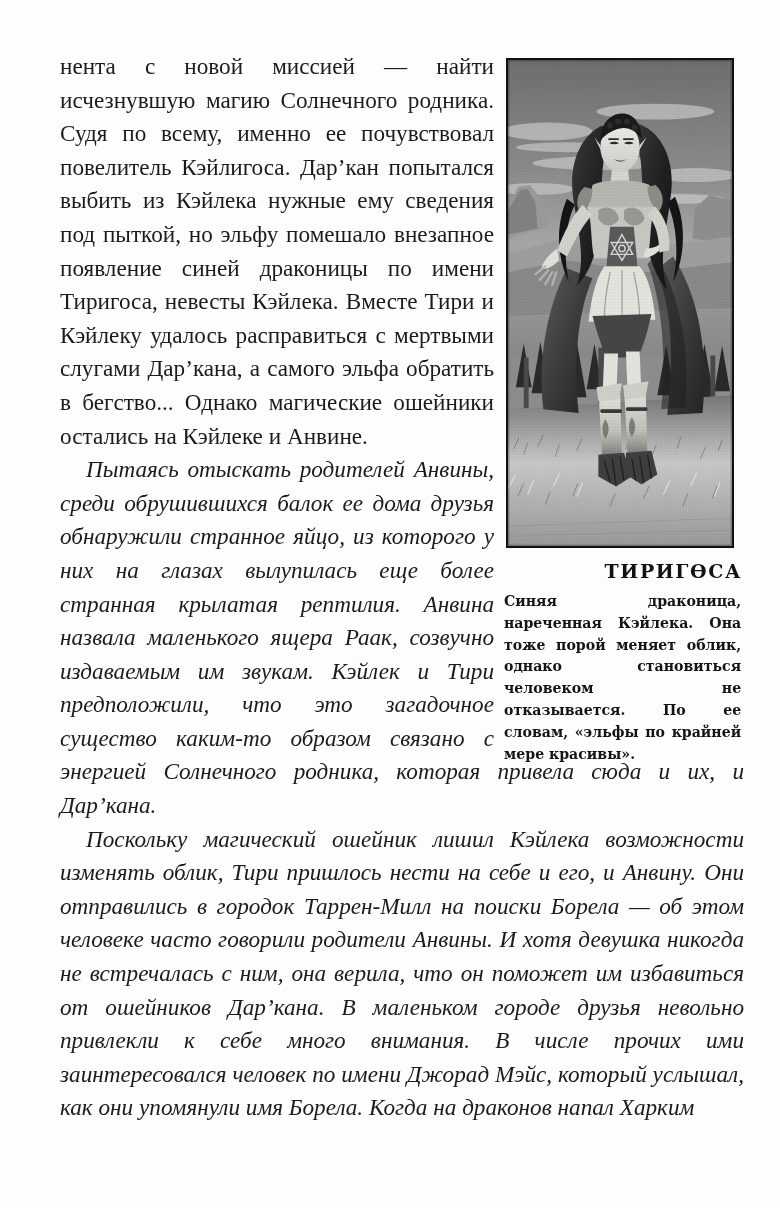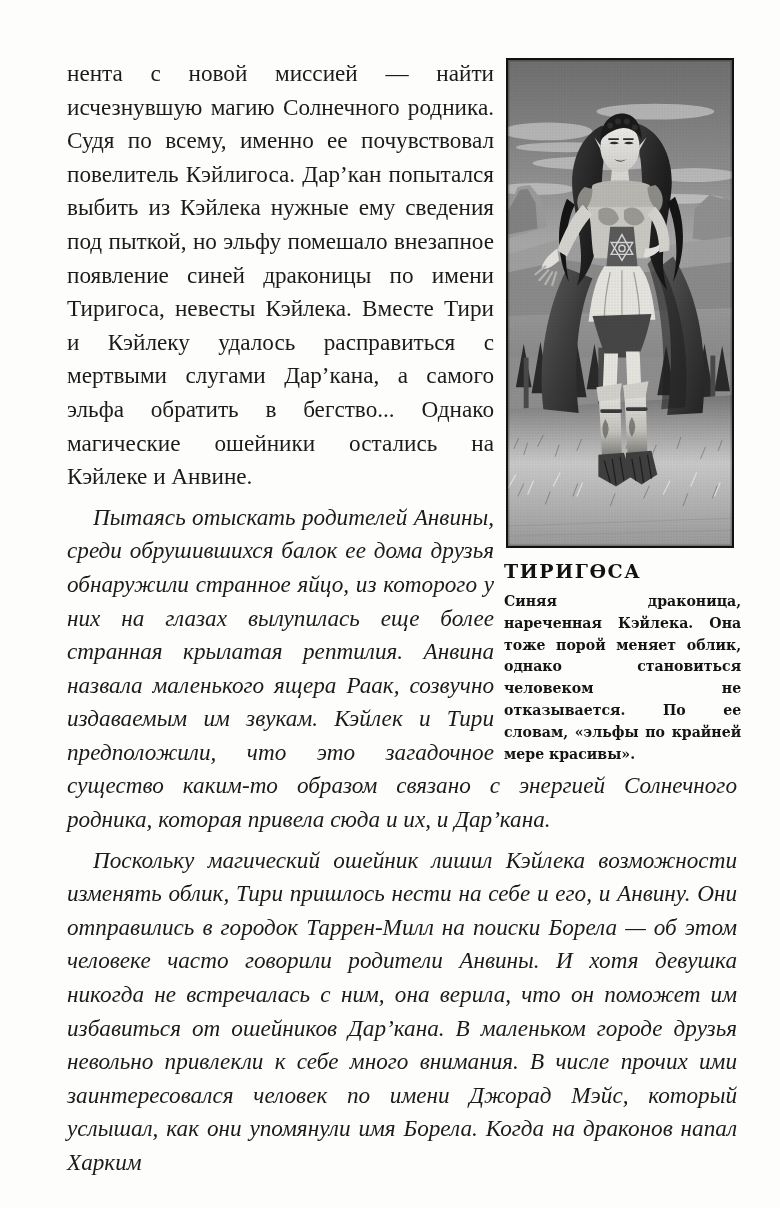--- a/index.html
+++ b/index.html
@@ -29,21 +29,21 @@
     top: 50px;
     font-size: 23.2px;
     line-height: 33.6px;
     text-align: justify;
     text-justify: inter-word;
     color: #1b1b1b;
     hyphens: manual;
   }
 
   .body-text p {
-    margin: 7px;
+    margin: 0;
   }
 
   .body-text p.indent {
     text-indent: 26px;
   }
 
   .body-text p + p {
     margin-top: 0px;
     font-style: italic;
   }
@@ -83,21 +83,21 @@
     left: 504px;
     top: 560px;
     width: 238px;
   }
 
   .caption-title {
     font-family: "DejaVu Serif", "Liberation Serif", serif;
     font-weight: bold;
     font-size: 19px;
     letter-spacing: 1.6px;
-    text-align: left;
+    text-align: right;
     color: #121212;
     margin: 0 0 9px 0;
   }
 
   .caption-body {
     font-family: "DejaVu Serif", "Liberation Serif", serif;
     font-weight: bold;
     font-size: 15.2px;
     line-height: 21.8px;
     text-align: justify;

